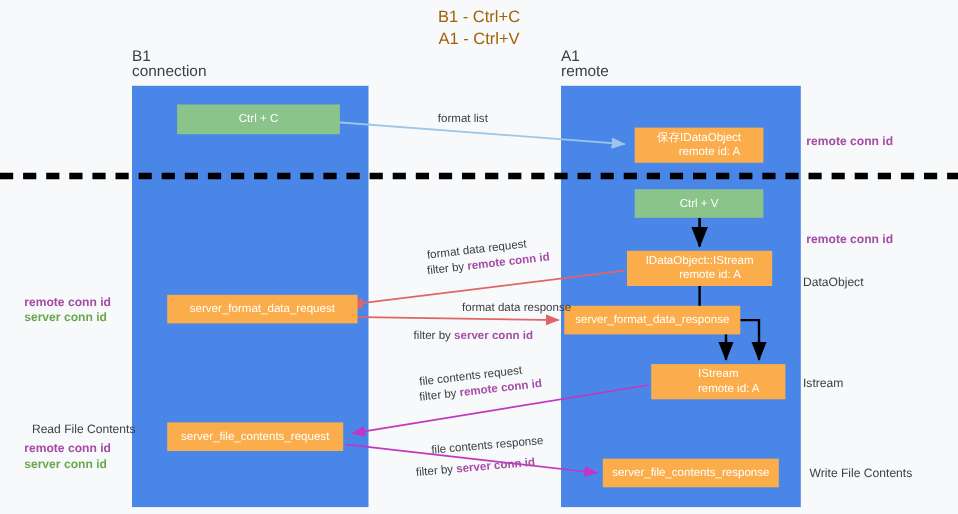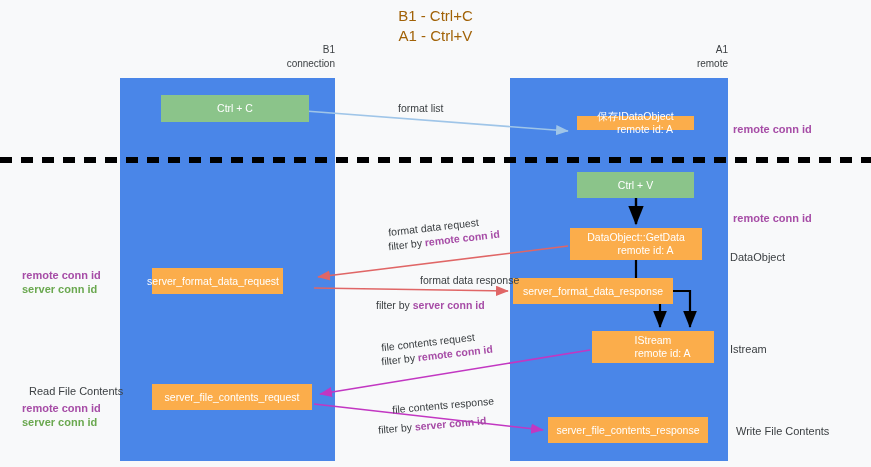--- a/index.html
+++ b/index.html
@@ -15,21 +15,21 @@
   .abs{position:absolute;}
 
   
   #title{
     left:0;top:6px;width:871px;text-align:center;
     font-size:15px;line-height:20px;color:#a16207;
   }
 
   
   .col-head{
-    text-align:right;font-size:10px;line-height:14px;color:#3c4043;
+    text-align:left;font-size:14px;line-height:14px;color:#3c4043;
   }
   #head-b1{left:120px;top:43px;width:215px;}
   #head-a1{left:510px;top:43px;width:218px;}
 
   
   .lane{background:#4a86e8;}
   #lane-b1{left:120px;top:78px;width:215px;height:383px;}
   #lane-a1{left:510px;top:78px;width:218px;height:383px;}
 
   
@@ -40,24 +40,24 @@
     color:#ffffff;text-align:center;
     font-size:10.5px;line-height:13px;
     padding:2px 4px;
   }
   .box.green{background:#8bc48a;}
   .box.orange{background:#fbad4b;}
   .box .l1{display:block;}
   .box .l2{display:block;margin-left:19px;}
 
   #box-ctrlc{left:161px;top:95px;width:148px;height:27px;}
-  #box-saveido{left:577px;top:116px;width:117px;height:14px;}
+  #box-saveido{left:577px;top:116px;width:117px;height:32px;}
   #box-ctrlv{left:577px;top:172px;width:117px;height:26px;}
   #box-getdata{left:570px;top:228px;width:132px;height:32px;}
-  #box-sfdreq{left:152px;top:268px;width:131px;height:26px;align-items:flex-end;}
+  #box-sfdreq{left:152px;top:268px;width:173px;height:26px;}
   #box-sfdresp{left:513px;top:278px;width:160px;height:26px;}
   #box-istream{left:592px;top:331px;width:122px;height:32px;}
   #box-sfcreq{left:152px;top:384px;width:160px;height:26px;text-align:center;}
   #box-sfcresp{left:548px;top:417px;width:160px;height:26px;}
 
   
   .note{font-size:11px;line-height:14px;color:#3c4043;white-space:nowrap;}
   .purple{color:#a64ca6;font-weight:bold;}
   .green-t{color:#6aa84f;font-weight:bold;}
   .purple-plain{color:#a64ca6;font-weight:bold;}
@@ -150,21 +150,21 @@
   <div class="abs box orange" id="box-saveido">
     <span class="l1">保存IDataObject</span>
     <span class="l2">remote id: A</span>
   </div>
 
   <div class="abs box green" id="box-ctrlv">
     <span class="l1">Ctrl + V</span>
   </div>
 
   <div class="abs box orange" id="box-getdata">
-    <span class="l1">DataObject::GetData</span>
+    <span class="l1">IDataObject::IStream</span>
     <span class="l2">remote id: A</span>
   </div>
 
   <div class="abs box orange" id="box-sfdreq">
     <span class="l1">server_format_data_request</span>
   </div>
 
   <div class="abs box orange" id="box-sfdresp">
     <span class="l1">server_format_data_response</span>
   </div>

